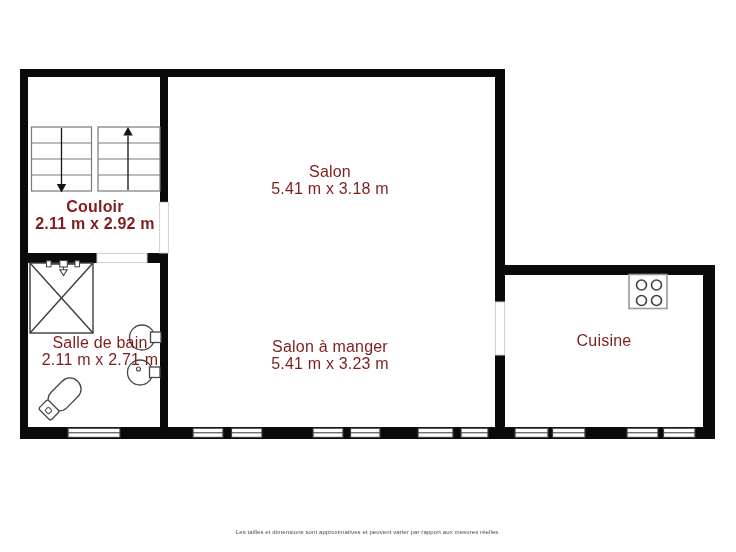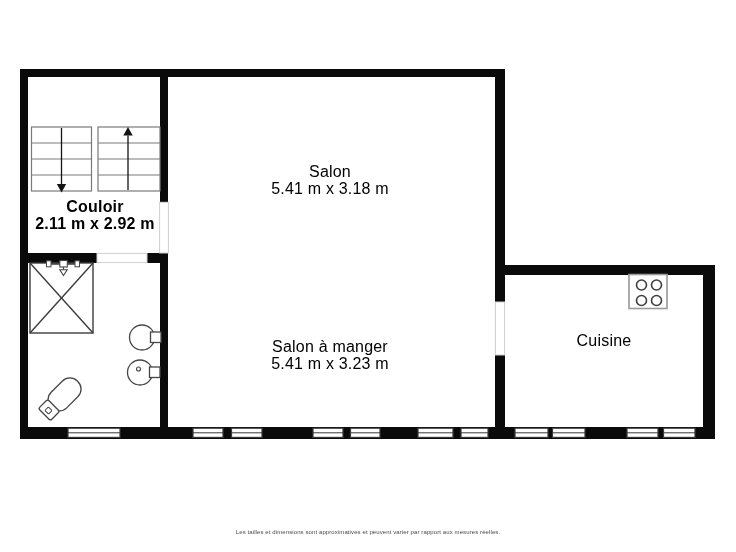--- a/index.html
+++ b/index.html
@@ -1,20 +1,20 @@
 <!DOCTYPE html>
 <html><head>
 <meta charset="utf-8">
 <style>
   html,body{margin:0;padding:0;background:#fff;}
   .canvas{position:relative;width:736px;height:552px;background:#ffffff;overflow:hidden;
           font-family:"Liberation Sans",sans-serif;}
   .plan-svg{position:absolute;left:0;top:0;}
   .room-label{position:absolute;transform:translateX(-50%);text-align:center;
-              color:#000000;font-size:16px;line-height:17px;font-weight:500;
+              color:#7f1d1d;font-size:16px;line-height:17px;font-weight:500;
               letter-spacing:0.2px;white-space:nowrap;}
   .room-label .dims{display:block;}
   .footer-note{position:absolute;left:0;right:0;top:529px;text-align:center;
                font-size:6px;color:#4a4a4a;letter-spacing:0.1px;}
   .win rect{fill:#ffffff;stroke:#3a3a3a;stroke-width:1.2;}
   .win line{stroke:#3a3a3a;stroke-width:1;}
   .door{fill:#ffffff;stroke:#cfcfcf;stroke-width:1;}
   .stairs{stroke:#7a7a7a;fill:none;stroke-width:1.2;}
   .fixture{fill:#ffffff;stroke:#464646;stroke-width:1.3;}
 </style>
@@ -150,20 +150,24 @@
   <div class="room-label" style="left:95px;top:198px;font-weight:bold;">
     <span>Couloir</span>
     <span class="dims">2.11 m x 2.92 m</span>
   </div>
 
   <div class="room-label" style="left:330px;top:163px;">
     <span>Salon</span>
     <span class="dims">5.41 m x 3.18 m</span>
   </div>
 
+  <div class="room-label" style="left:100px;top:334px;">
+    <span>Salle de bain</span>
+    <span class="dims">2.11 m x 2.71 m</span>
+  </div>
 
   <div class="room-label" style="left:330px;top:338px;">
     <span>Salon à manger</span>
     <span class="dims">5.41 m x 3.23 m</span>
   </div>
 
   <div class="room-label" style="left:604px;top:332px;">
     <span>Cuisine</span>
   </div>
 

